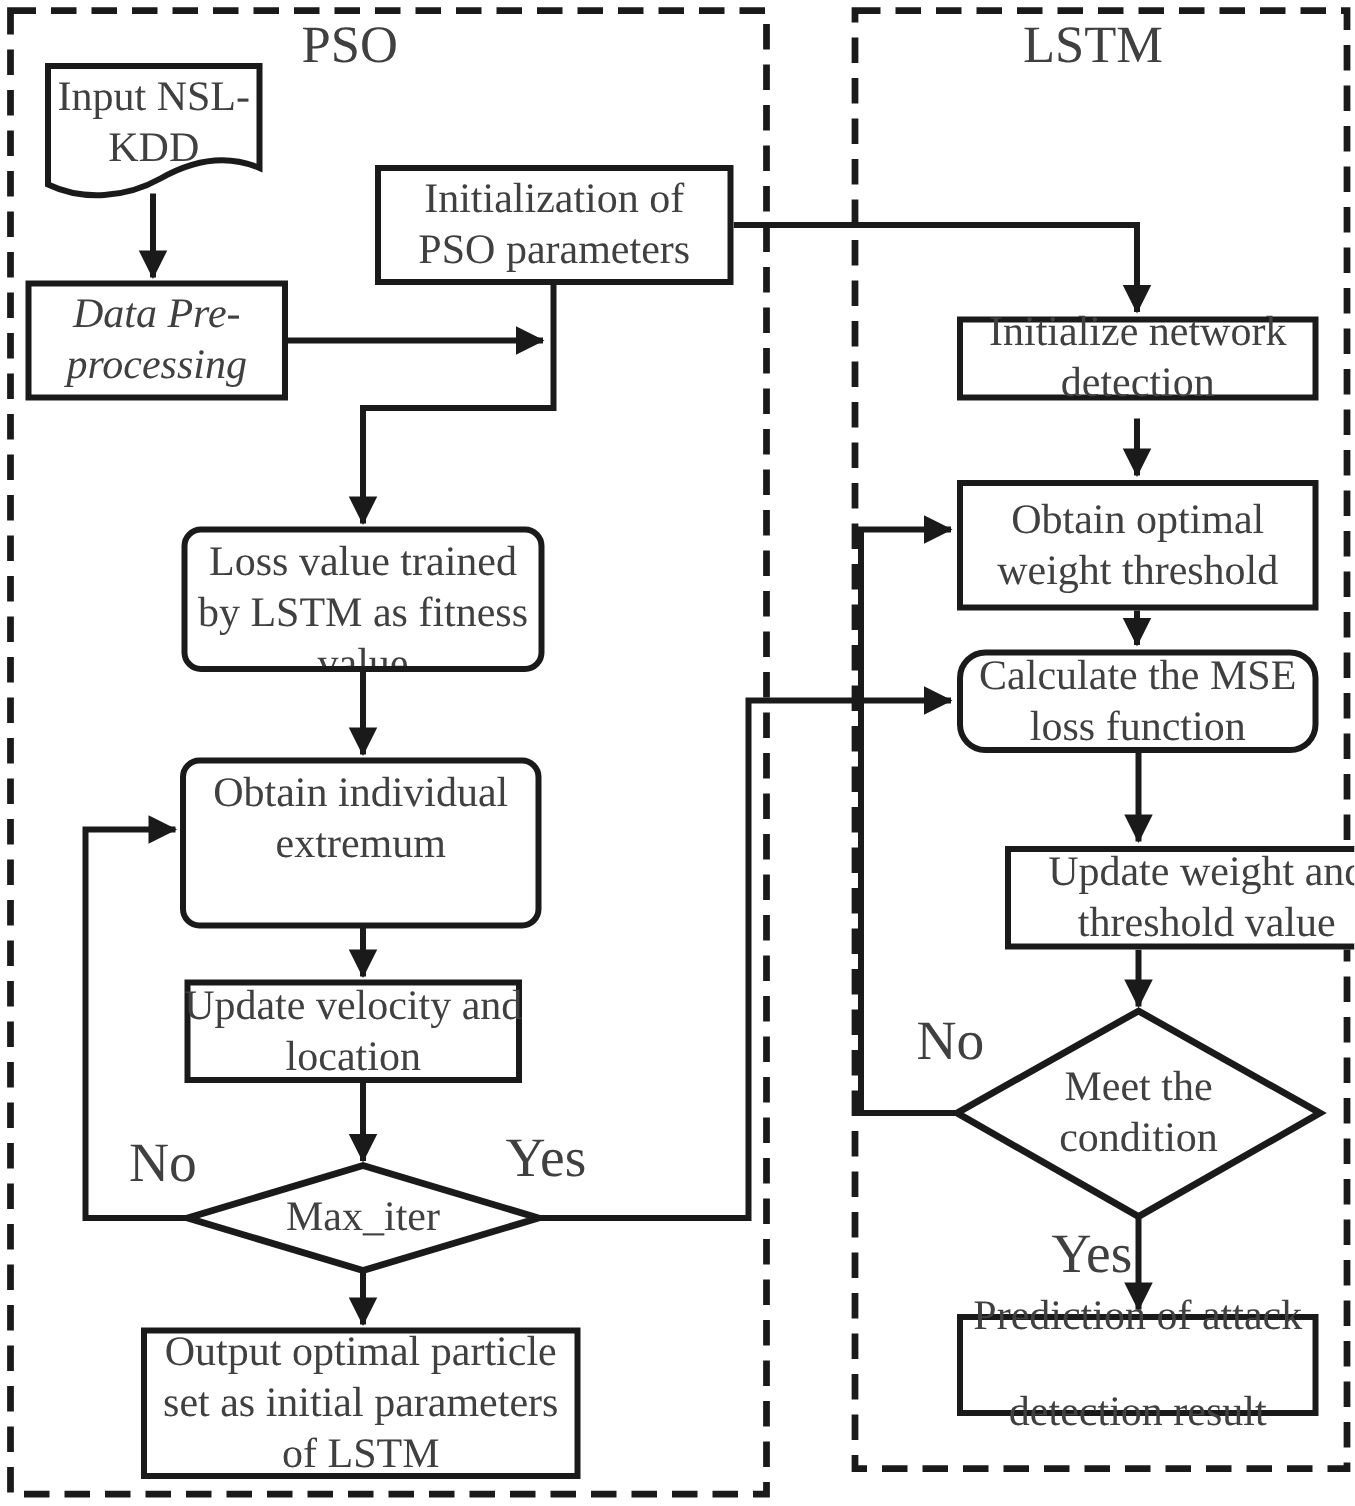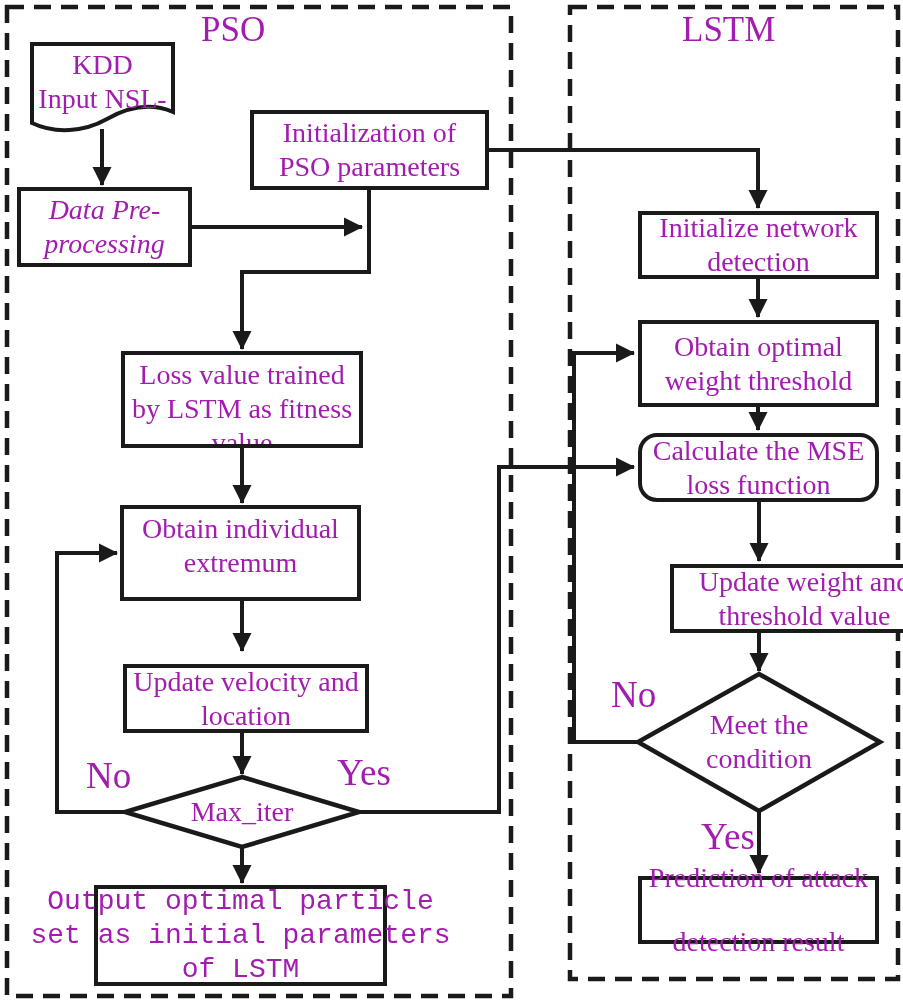--- a/index.html
+++ b/index.html
@@ -6,21 +6,21 @@
     margin: 0;
     padding: 0;
     background: #ffffff;
   }
   .stage {
     position: relative;
     width: 903px;
     height: 1004px;
     background: #ffffff;
     font-family: "Liberation Serif", "DejaVu Serif", serif;
-    color: #a21caf;
+    color: #404040;
     overflow: hidden;
   }
   .stage svg.wires {
     position: absolute;
     left: 0;
     top: 0;
     width: 903px;
     height: 1004px;
   }
   .box {
@@ -35,20 +35,21 @@
     text-align: center;
     font-size: 28px;
     line-height: 34px;
     white-space: nowrap;
   }
   .box span { display: block; }
   .box.clip-bottom {
     justify-content: flex-start;
     padding-top: 3px;
     overflow: hidden;
+    border-radius: 13px;
   }
   .overlay-text {
     position: absolute;
     text-align: center;
     font-size: 28px;
     line-height: 34px;
     white-space: nowrap;
   }
   .overlay-text span { display: block; }
   .zone-title {
@@ -101,63 +102,63 @@
     <path d="M32,44 H173 V112 C152,103 130,106 107,119 C84,132 55,134 32,123 Z" fill="#ffffff" stroke="#1a1a1a" stroke-width="4"></path>
 
     <polygon points="242,777 359,812 242,847 125,812" fill="#ffffff" stroke="#1a1a1a" stroke-width="4.5"></polygon>
     <polygon points="759,674 880,742 759,811 638,742" fill="#ffffff" stroke="#1a1a1a" stroke-width="4.5"></polygon>
   </svg>
 
   <div class="zone-title" style="left:201px; top:11px;">PSO</div>
   <div class="zone-title" style="left:682px; top:11px;">LSTM</div>
 
   <div class="overlay-text" style="left:32px; top:48px; width:141px;">
+    <span>Input NSL-</span>
     <span>KDD</span>
-    <span>Input NSL-</span>
   </div>
 
   <div class="box" style="left:17px; top:187px; width:175px; height:80px;font-style:italic;">
     <span>Data Pre-</span>
     <span>processing</span>
   </div>
 
   <div class="box" style="left:250px; top:110px; width:239px; height:80px;">
     <span>Initialization of</span>
     <span>PSO parameters</span>
   </div>
 
   <div class="box clip-bottom" style="left:121px; top:351px; width:242px; height:97px;">
     <span>Loss value trained</span>
     <span>by LSTM as fitness</span>
     <span>value</span>
   </div>
 
-  <div class="box clip-bottom" style="left:120px; top:505px; width:241px; height:96px;">
+  <div class="box clip-bottom" style="left:120px; top:505px; width:241px; height:114px;">
     <span>Obtain individual</span>
     <span>extremum</span>
   </div>
 
-  <div class="box" style="left:123px; top:653px; width:246px; height:69px;margin-top:11px;">
+  <div class="box" style="left:123px; top:653px; width:225px; height:69px;">
     <span>Update velocity and</span>
     <span>location</span>
   </div>
 
-  <div class="box" style="left:94px; top:885px; width:293px; height:101px;font-family:Liberation Mono, monospace;">
+  <div class="box" style="left:94px; top:885px; width:293px; height:101px;">
     <span>Output optimal particle</span>
     <span>set as initial parameters</span>
     <span>of LSTM</span>
   </div>
 
   <div class="overlay-text" style="left:142px; top:795px; width:200px;">
     <span>Max_iter</span>
   </div>
   <div class="branch-label" style="left:86px; top:760px;">No</div>
   <div class="branch-label" style="left:337px; top:757px;">Yes</div>
 
-  <div class="box" style="left:638px; top:211px; width:241px; height:68px;">
+  <div class="box" style="left:638px; top:211px; width:241px; height:56px;">
     <span>Initialize network</span>
     <span>detection</span>
   </div>
 
   <div class="box" style="left:638px; top:320px; width:241px; height:87px;">
     <span>Obtain optimal</span>
     <span>weight threshold</span>
   </div>
 
   <div class="box" style="left:638px; top:433px; width:241px; height:69px;border-radius:19px;">

